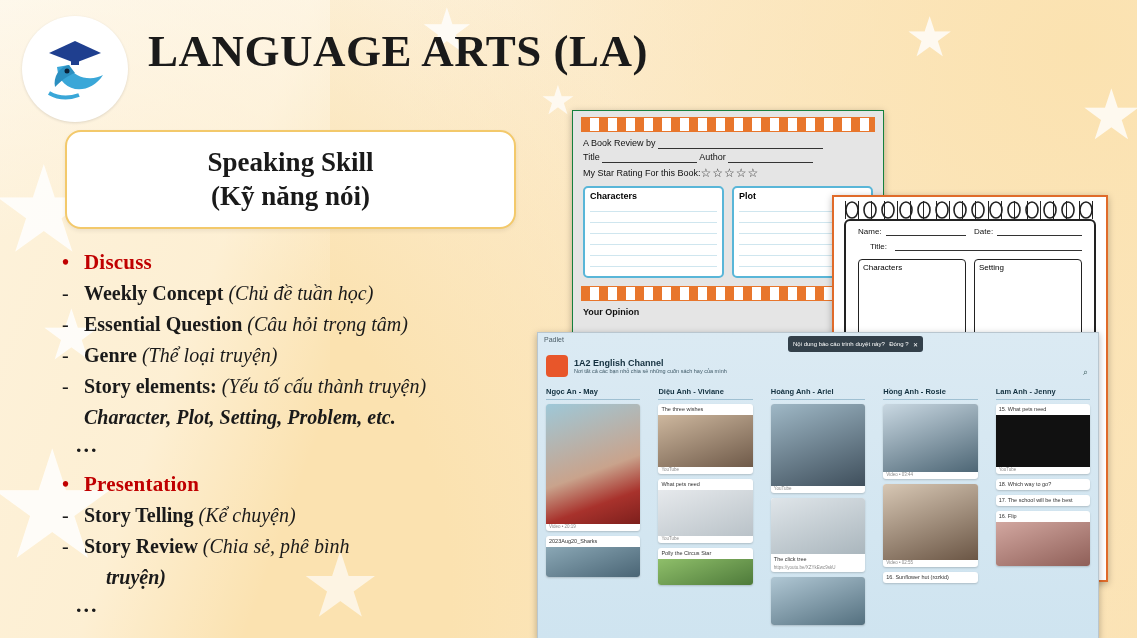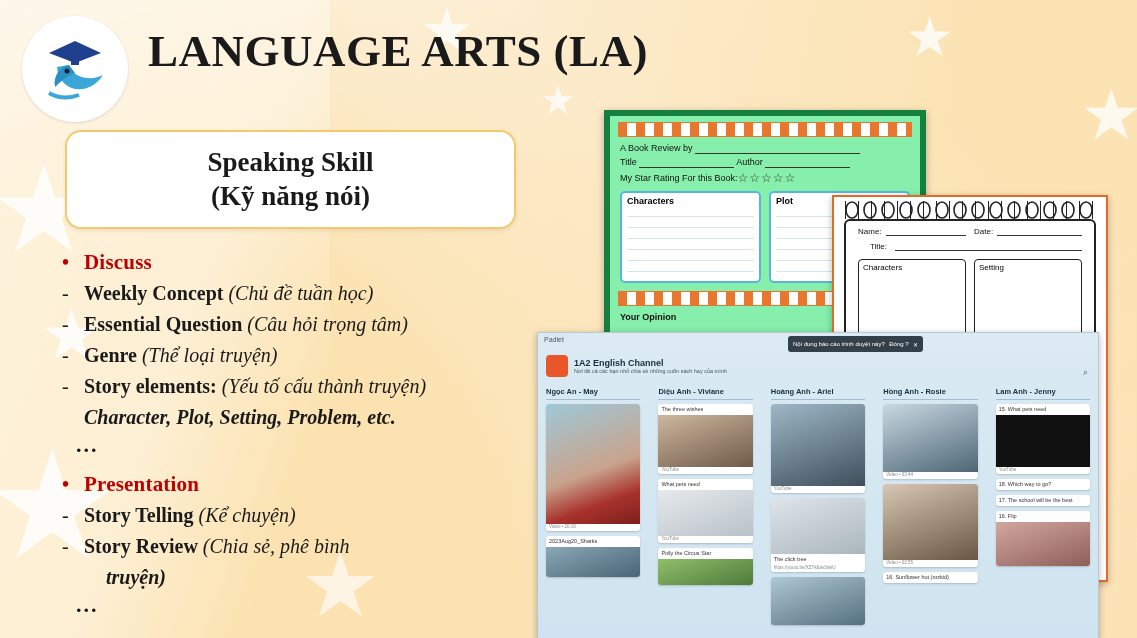--- a/index.html
+++ b/index.html
@@ -57,21 +57,21 @@
   .item{font-size:20px;line-height:1.3;}
   .item b{font-weight:bold;}
   .it{font-style:italic;}
   .sub{font-size:20px;font-weight:bold;font-style:italic;margin-left:22px;line-height:1.3;}
   .dots{font-size:22px;font-weight:bold;margin:2px 0 6px 14px;letter-spacing:2px;}
   .gap{height:8px;}
 
   
   .shot{position:absolute;background:#fff;box-shadow:0 2px 7px rgba(0,0,0,.28);}
   
-  #ws1{left:572px;top:110px;width:310px;height:255px;border:6px solid #15803d;background:#86efac;margin-left:32px;}
+  #ws1{left:572px;top:110px;width:310px;height:255px;border:1px solid #15803d;background:#e5e5e5;}
   .ws-band{height:13px;margin:6px 8px;background:
      repeating-linear-gradient(90deg,#e8762c 0 9px,#fff 9px 18px);
      border-top:1px solid #e8762c;border-bottom:1px solid #e8762c;}
   .ws-line{margin:3px 10px;font-size:9px;color:#111;font-family:"Liberation Sans",sans-serif;white-space:nowrap;}
   .ws-line .u{display:inline-block;border-bottom:1px solid #333;}
   .ws-boxes{display:flex;gap:8px;margin:6px 10px 0 10px;}
   .ws-box{flex:1;border:2px solid #59b6d8;border-radius:5px;background:#fff;height:92px;padding:3px 5px;box-sizing:border-box;}
   .ws-box .lbl{font-size:9px;font-weight:bold;font-family:"Liberation Sans",sans-serif;}
   .ws-rule{border-bottom:1px solid #cfe6ef;height:10px;}
   .stars{letter-spacing:1px;font-size:12px;color:#333;font-family:"DejaVu Sans",sans-serif;}

